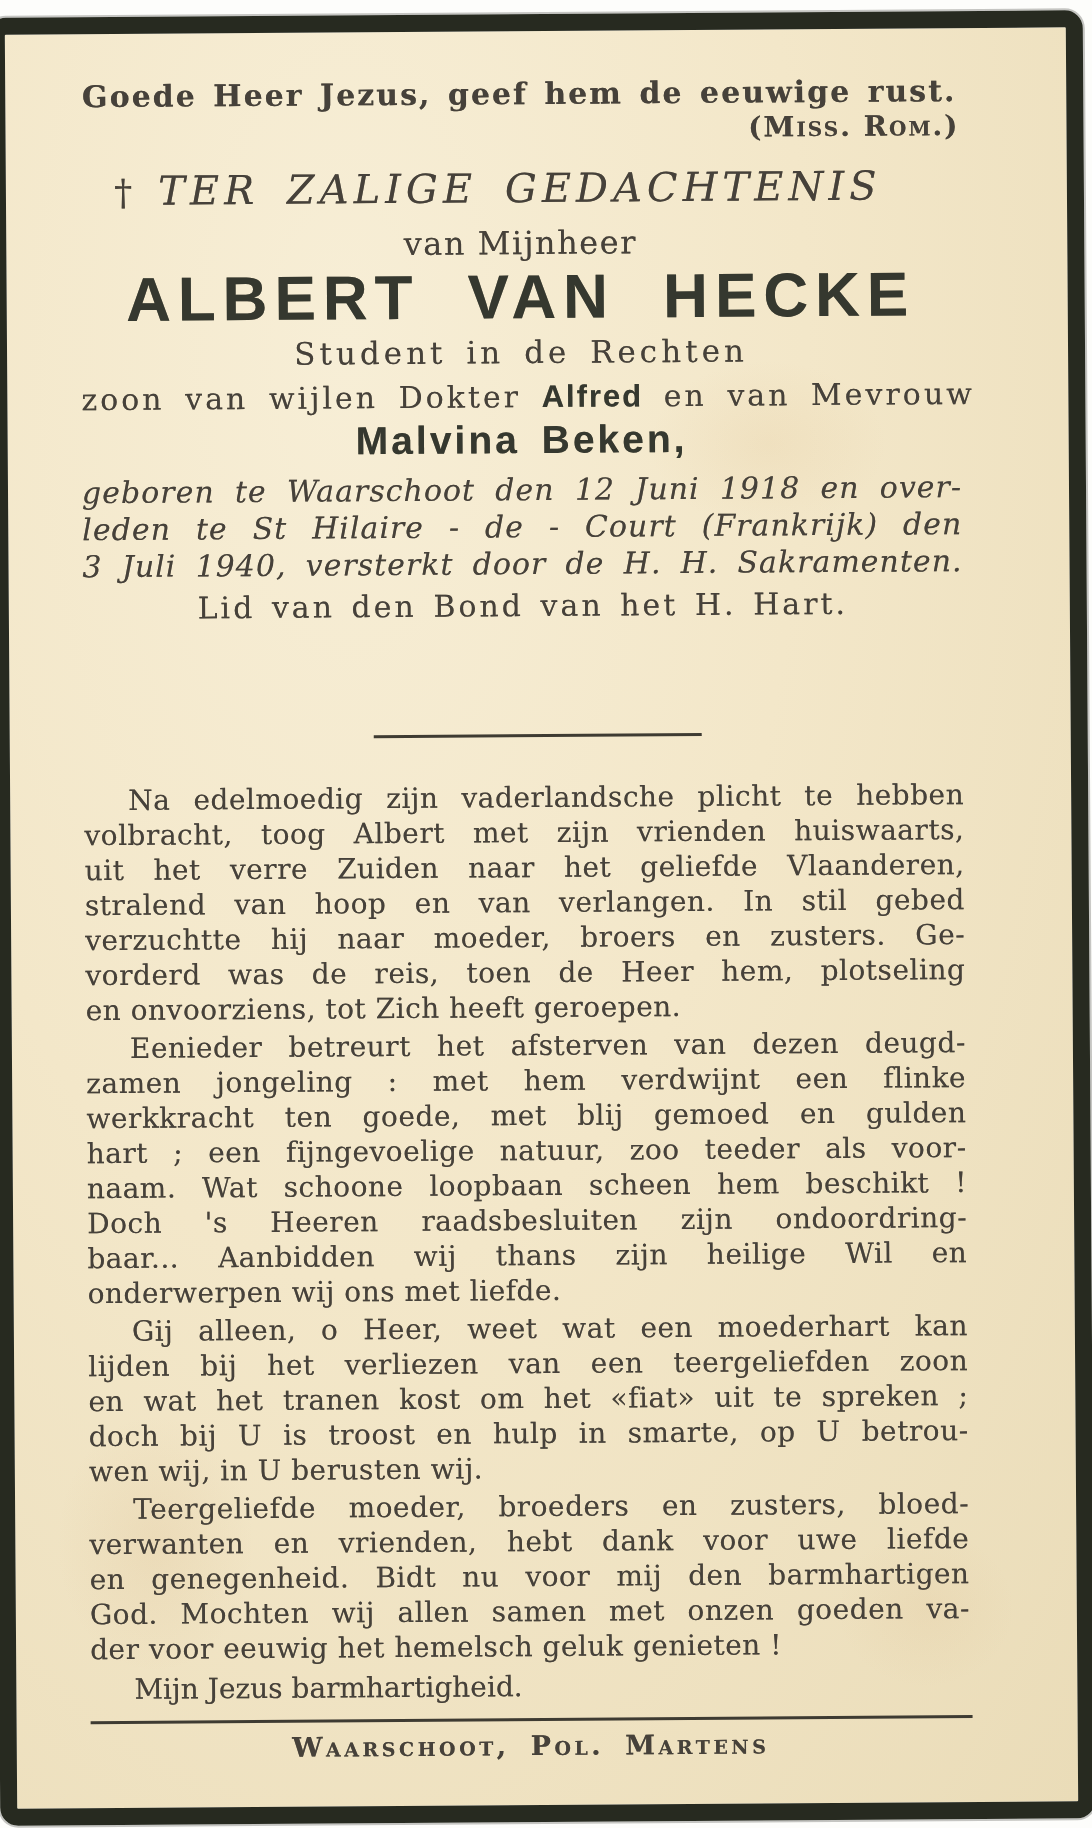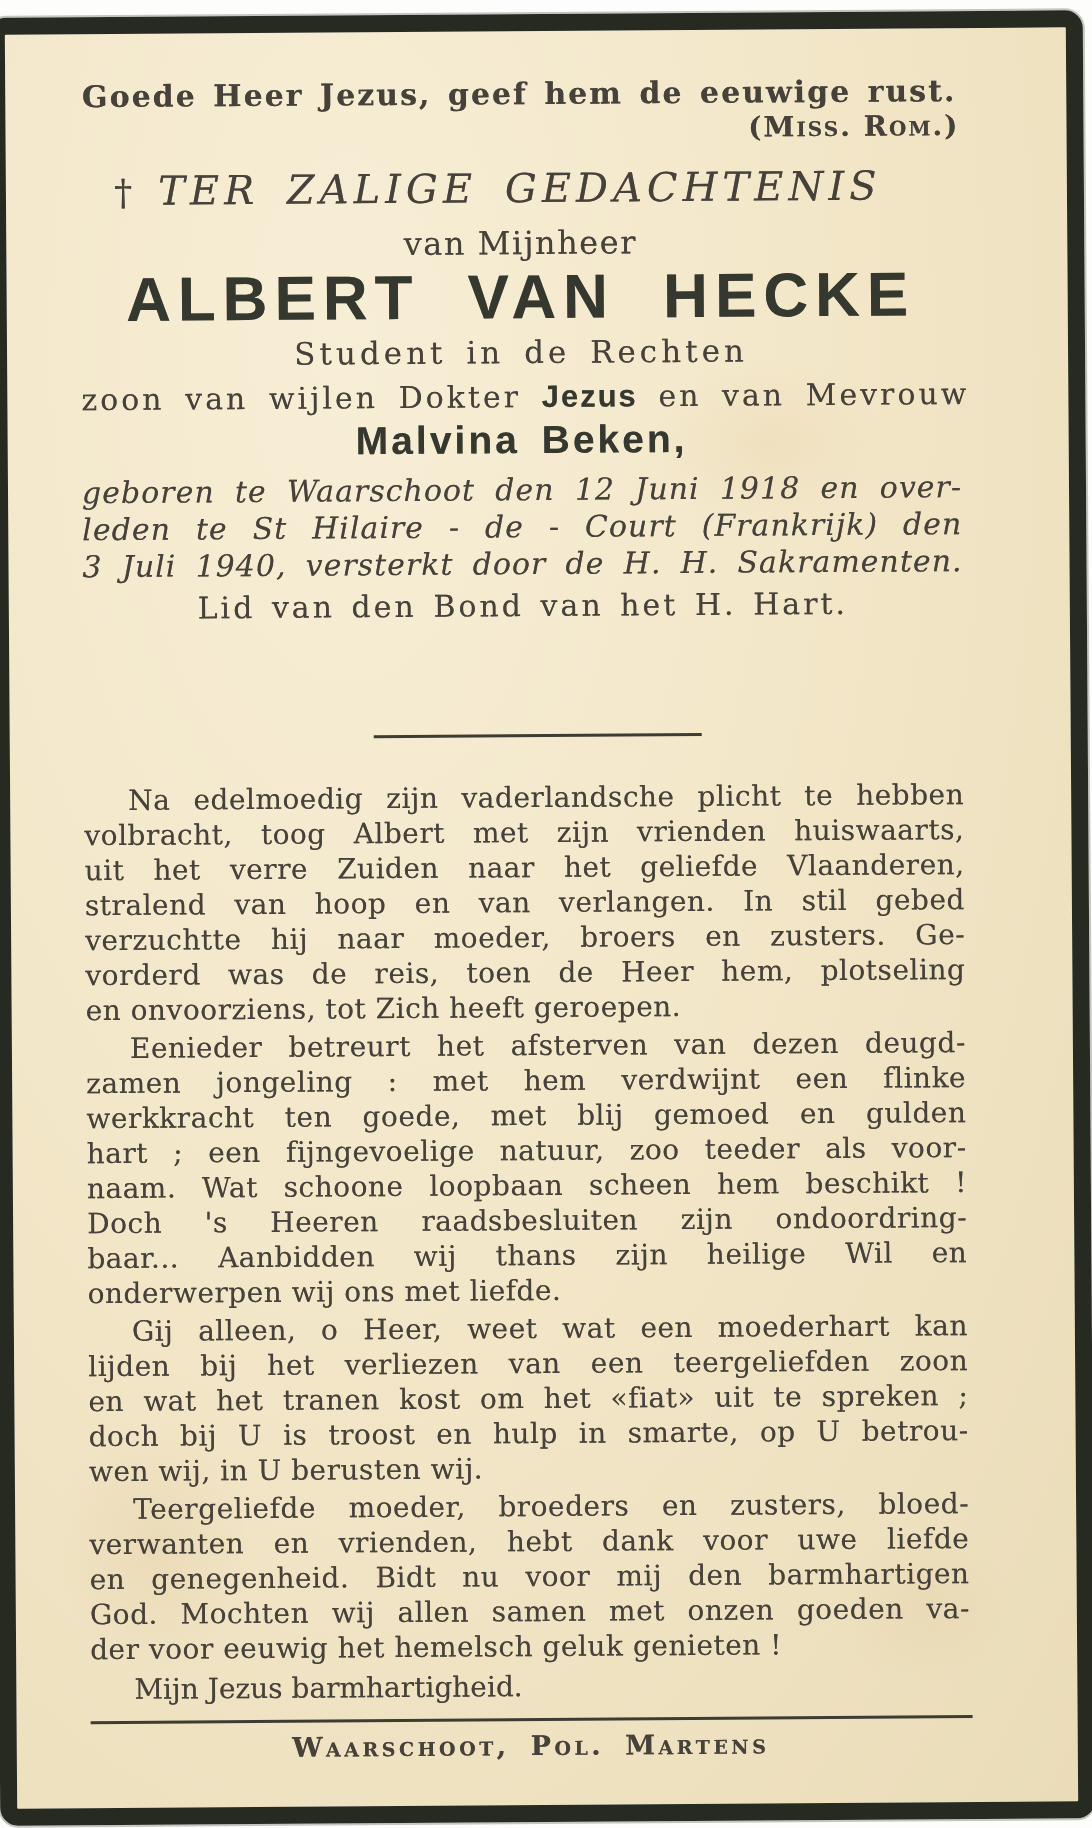--- a/index.html
+++ b/index.html
@@ -146,21 +146,21 @@
     <p class="missal">(Miss. Rom.)</p>
 
     <h2 class="memoriam"><span class="cross">†</span><span class="mem-title">TER ZALIGE GEDACHTENIS</span></h2>
 
     <p class="salutation">van Mijnheer</p>
 
     <h1 class="deceased-name">ALBERT VAN HECKE</h1>
 
     <p class="student">Student in de Rechten</p>
 
-    <p class="parents"><span>zoon van wijlen Dokter</span> <span class="father">Jezus</span> <span>en van Mevrouw</span></p>
+    <p class="parents"><span>zoon van wijlen Dokter</span> <span class="father">Alfred</span> <span>en van Mevrouw</span></p>
 
     <p class="mother">Malvina Beken,</p>
 
     <p class="life-dates">
         <span class="just no-indent">geboren te Waarschoot den 12 Juni 1918 en over-
 leden te St Hilaire - de - Court (Frankrijk) den
 3 Juli 1940, versterkt door de H. H. Sakramenten.</span>
       </p>
 
     <p class="membership">Lid van den Bond van het H. Hart.</p>

